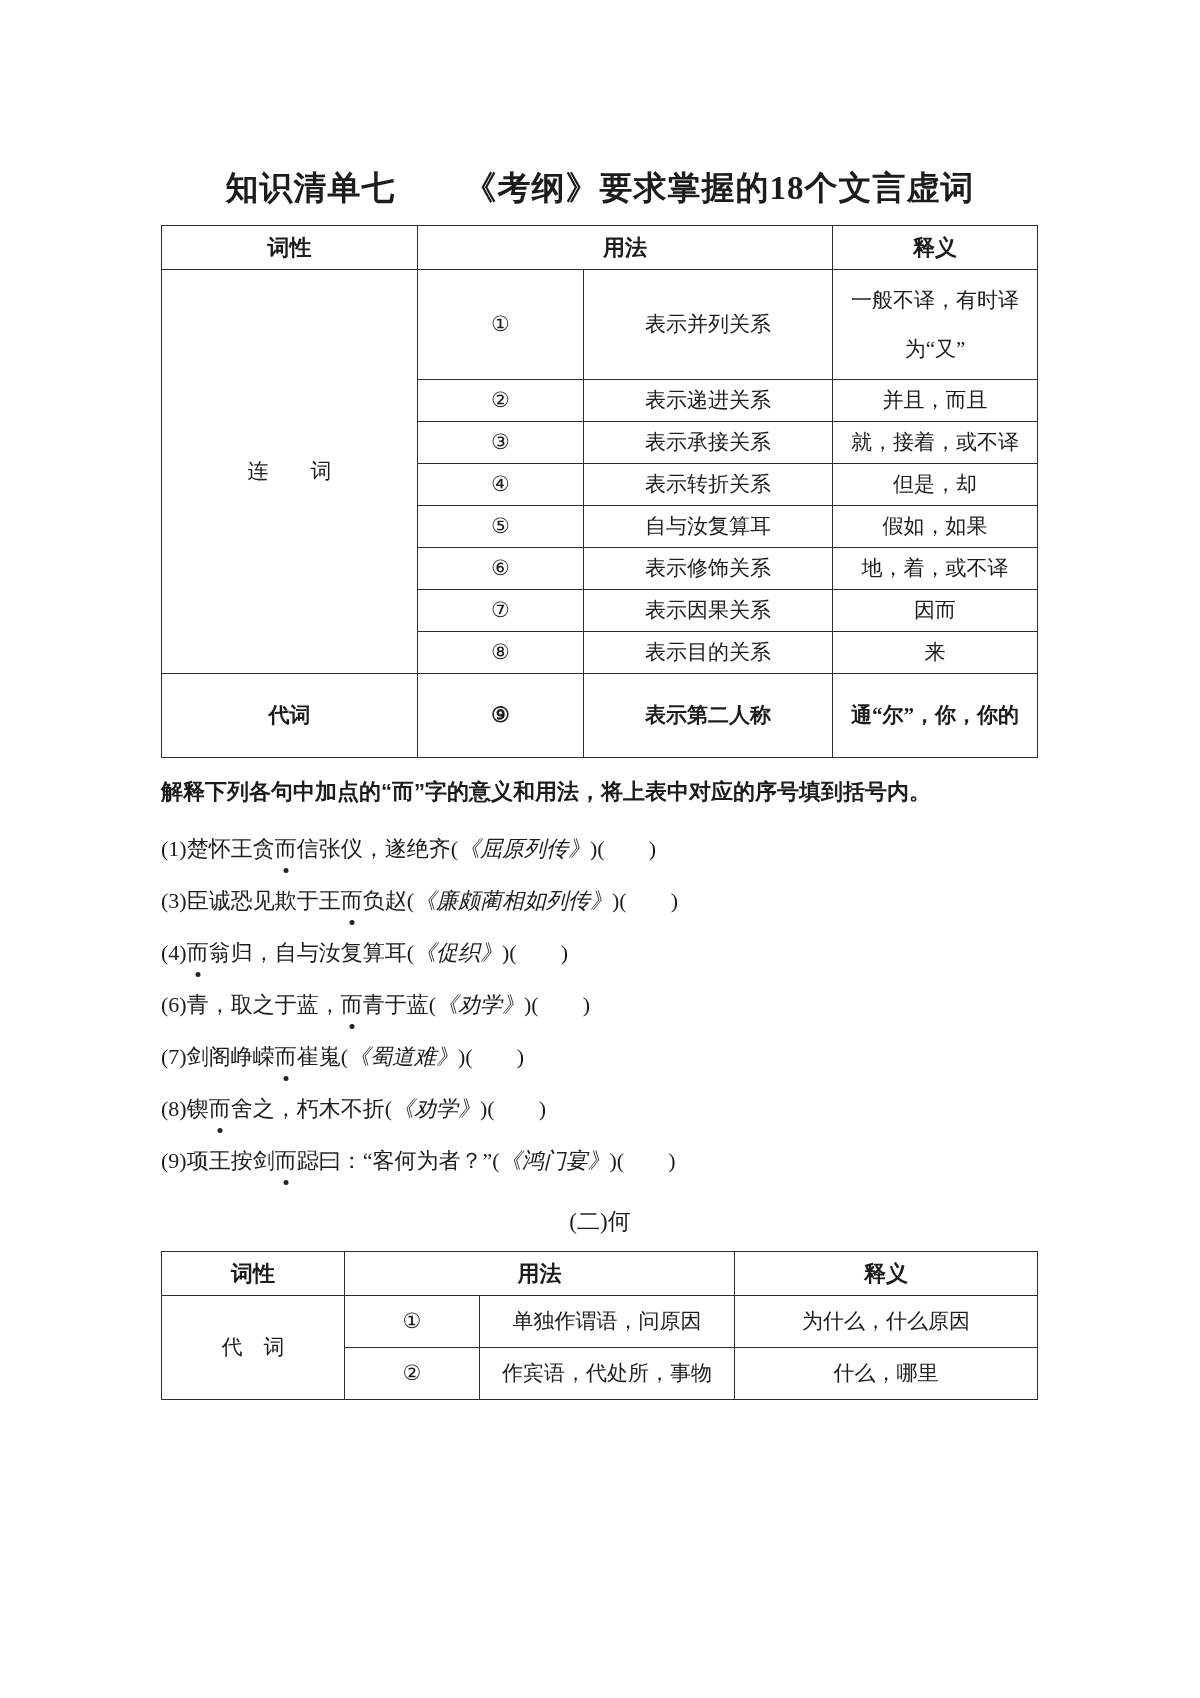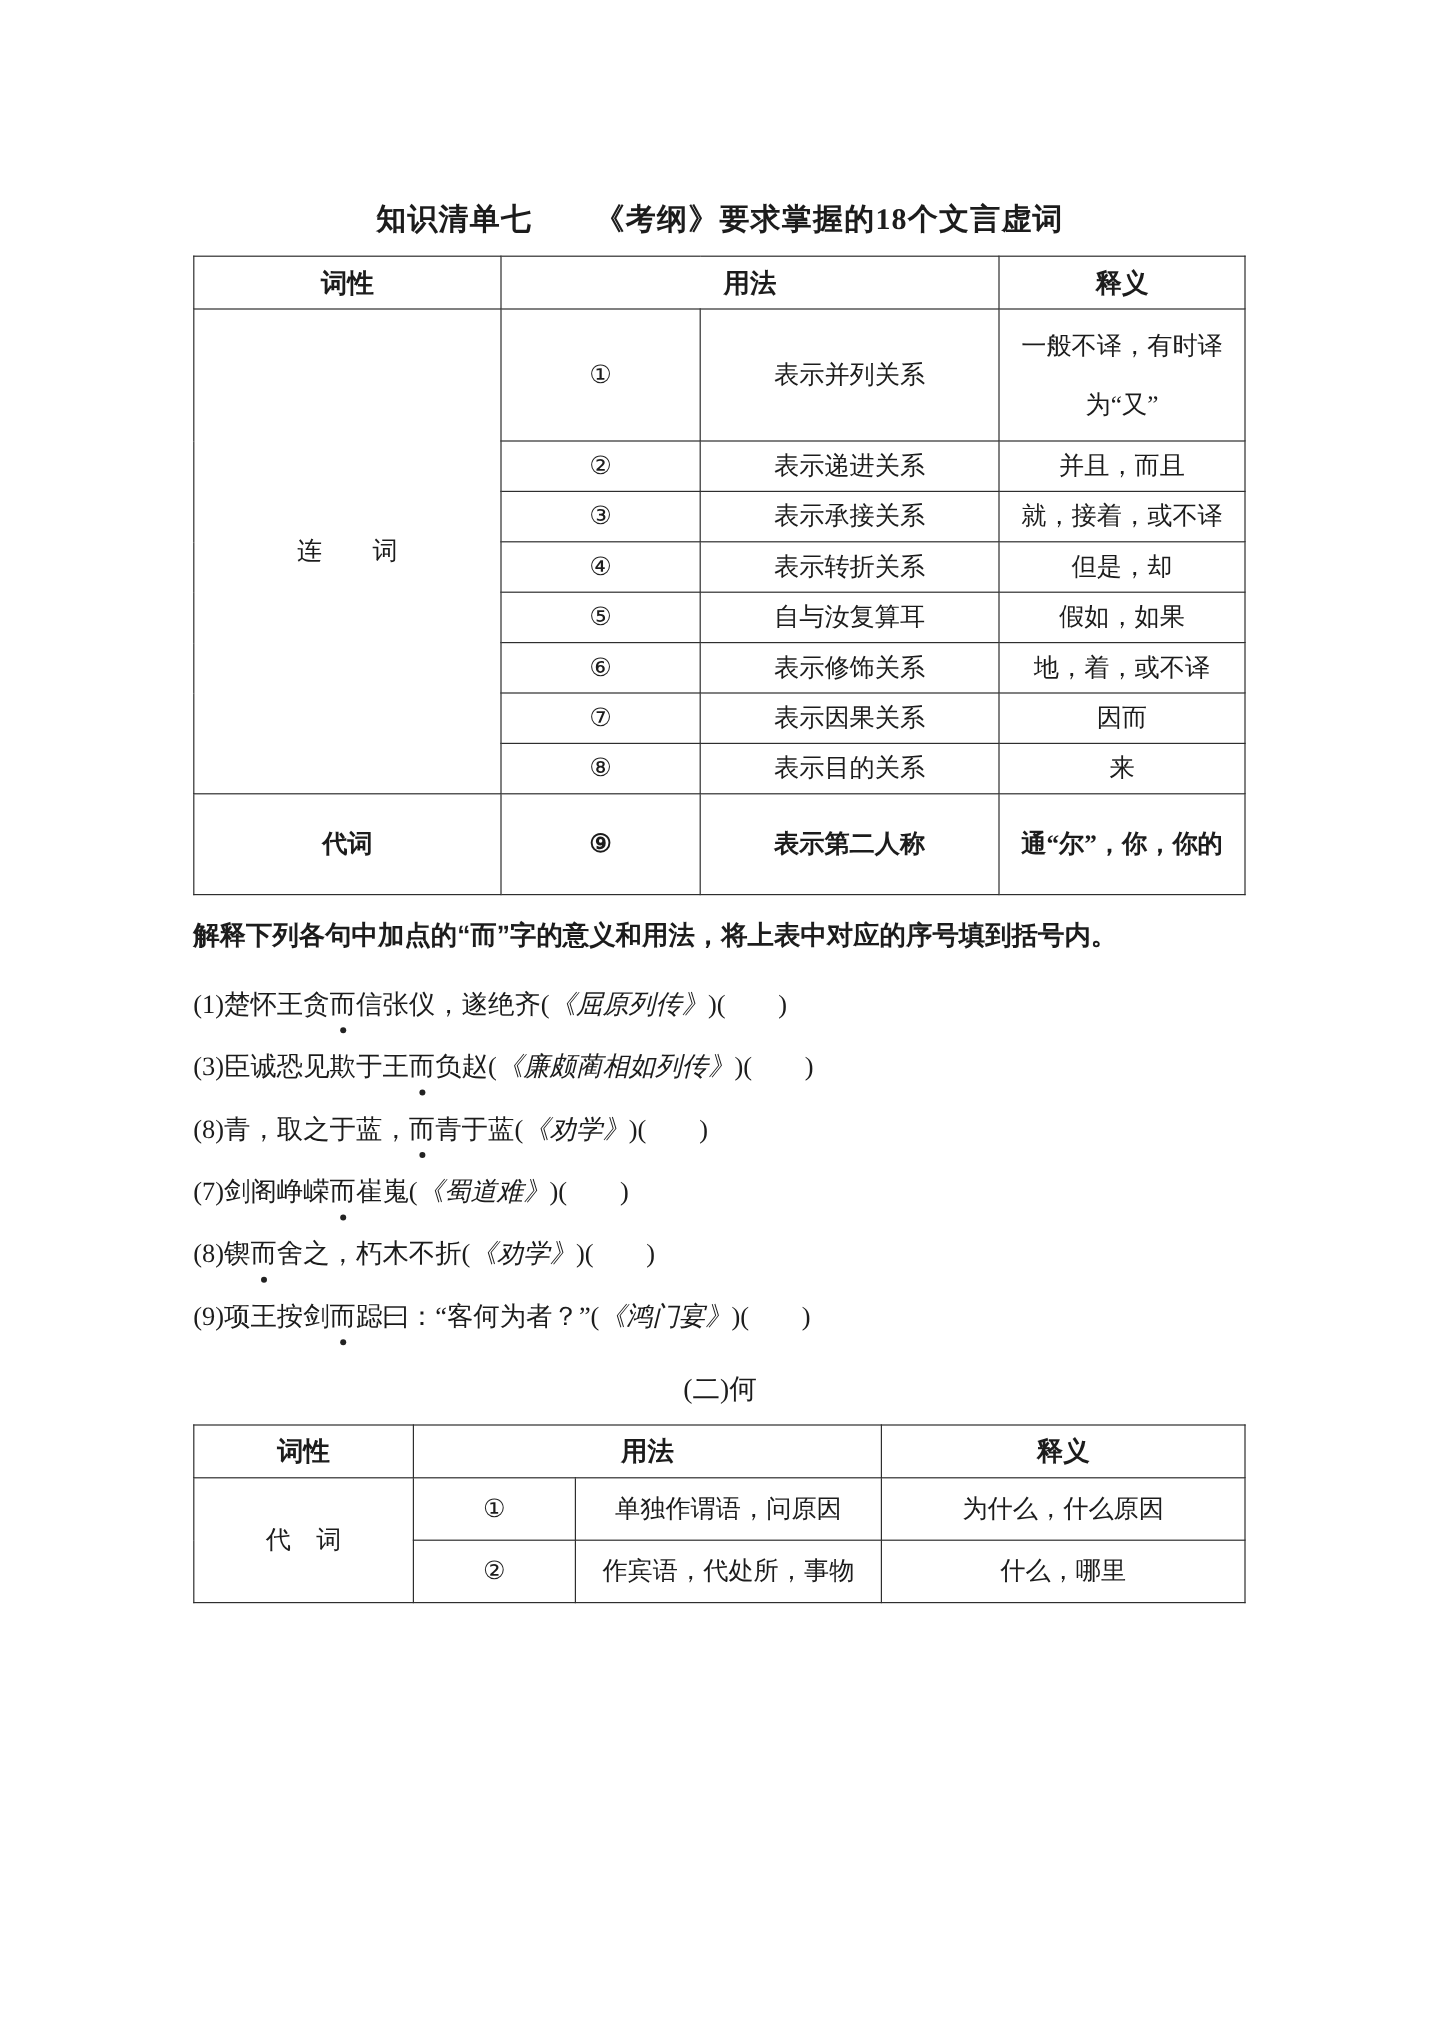--- a/index.html
+++ b/index.html
@@ -6,21 +6,21 @@
   body {
     width:1200px; height:1698px;
     font-family:"Liberation Serif", serif;
     color:#1c1c1c;
     overflow:hidden;
   }
   .sheet { width:1200px; height:1698px; box-sizing:border-box; padding-top:166px; }
 
   .title {
     text-align:center;
-    font-size:25px;
+    font-size:33px;
     font-weight:bold;
     letter-spacing:1px;
     margin:0;
     font-family:"Liberation Serif", serif;
   }
 
   .section-head {
     text-align:center;
     font-size:23px;
     margin-top:44px;
@@ -159,21 +159,22 @@
       <td>通“尔”，你，你的</td>
     </tr>
   </tbody>
     </table>
 
   <div class="instruction">解释下列各句中加点的“而”字的意义和用法，将上表中对应的序号填到括号内。</div>
 
   <div class="items">
     <div class="item"><span>(1)楚怀王贪</span><span class="em-dot">而</span><span>信张仪，遂绝齐(</span><span class="book">《屈原列传》</span><span>)(　　)</span></div>
     <div class="item"><span>(3)臣诚恐见欺于王</span><span class="em-dot">而</span><span>负赵(</span><span class="book">《廉颇蔺相如列传》</span><span>)(　　)</span></div>
-    <div class="item"><span>(8)青，取之于蓝，</span><span class="em-dot">而</span><span>青于蓝(</span><span class="book">《劝学》</span><span>)(　　)</span></div>
+    <div class="item"><span>(4)</span><span class="em-dot">而</span><span>翁归，自与汝复算耳(</span><span class="book">《促织》</span><span>)(　　)</span></div>
+    <div class="item"><span>(6)青，取之于蓝，</span><span class="em-dot">而</span><span>青于蓝(</span><span class="book">《劝学》</span><span>)(　　)</span></div>
     <div class="item"><span>(7)剑阁峥嵘</span><span class="em-dot">而</span><span>崔嵬(</span><span class="book">《蜀道难》</span><span>)(　　)</span></div>
     <div class="item"><span>(8)锲</span><span class="em-dot">而</span><span>舍之，朽木不折(</span><span class="book">《劝学》</span><span>)(　　)</span></div>
     <div class="item"><span>(9)项王按剑</span><span class="em-dot">而</span><span>跽曰：“客何为者？”(</span><span class="book">《鸿门宴》</span><span>)(　　)</span></div>
   </div>
 
   <div class="section-head head2">(二)何</div>
 
   <table class="vtab">
     <colgroup>
       <col style="width:183px">

